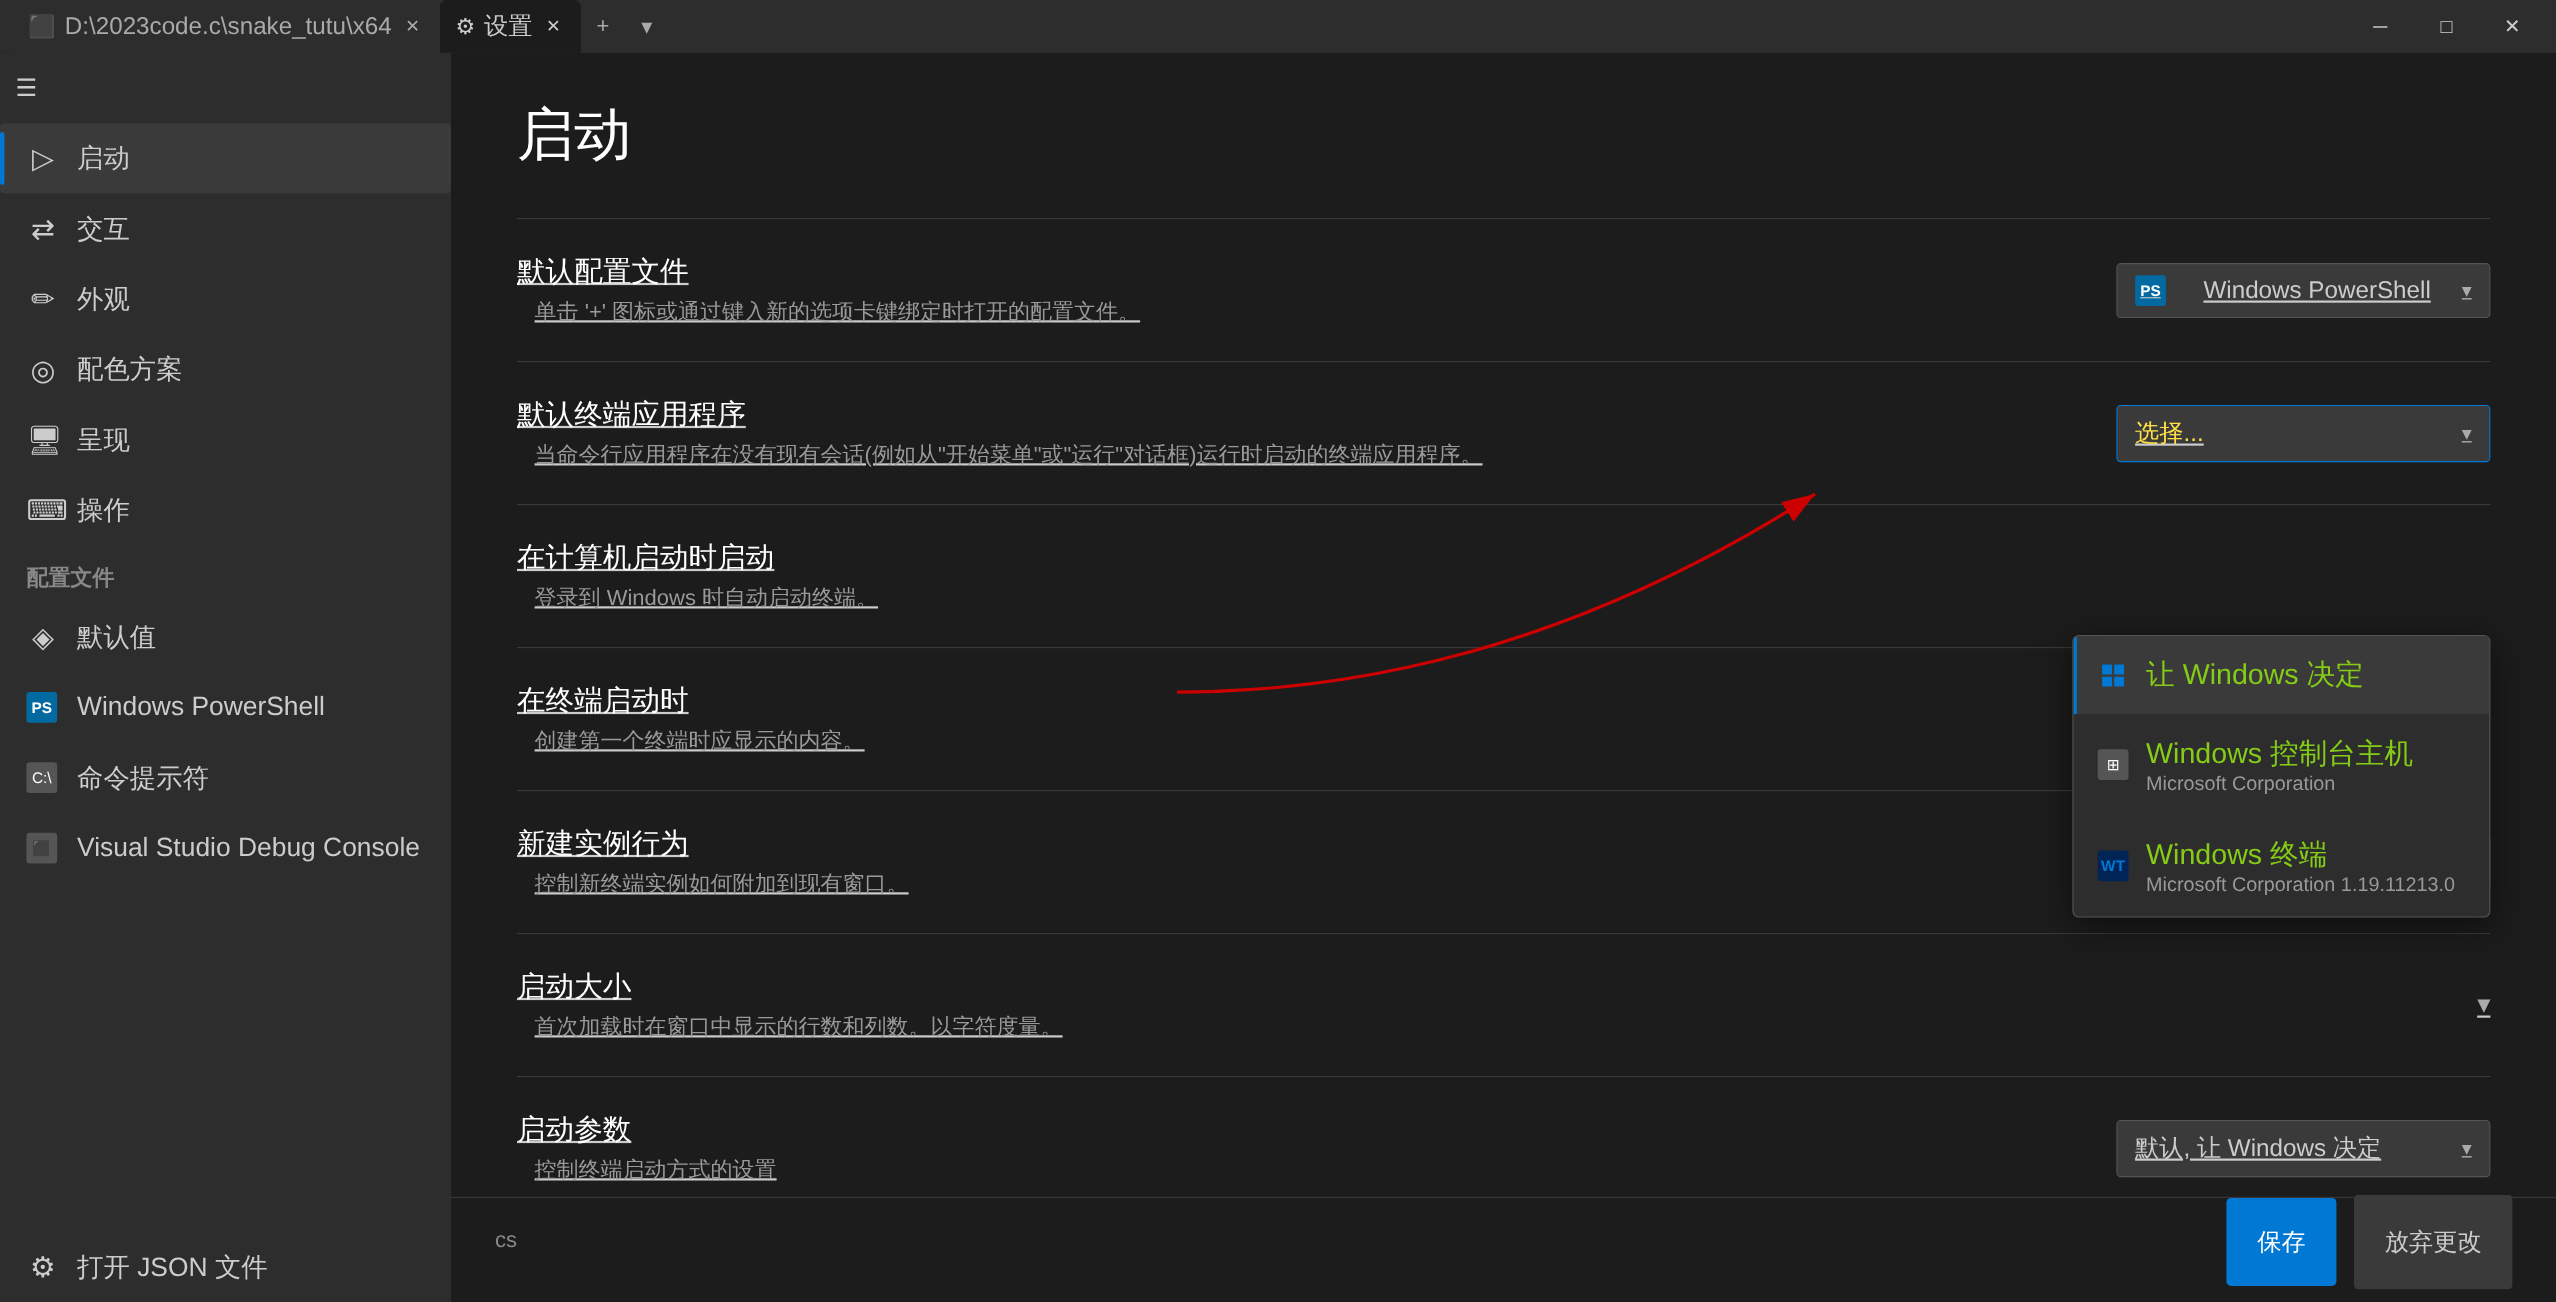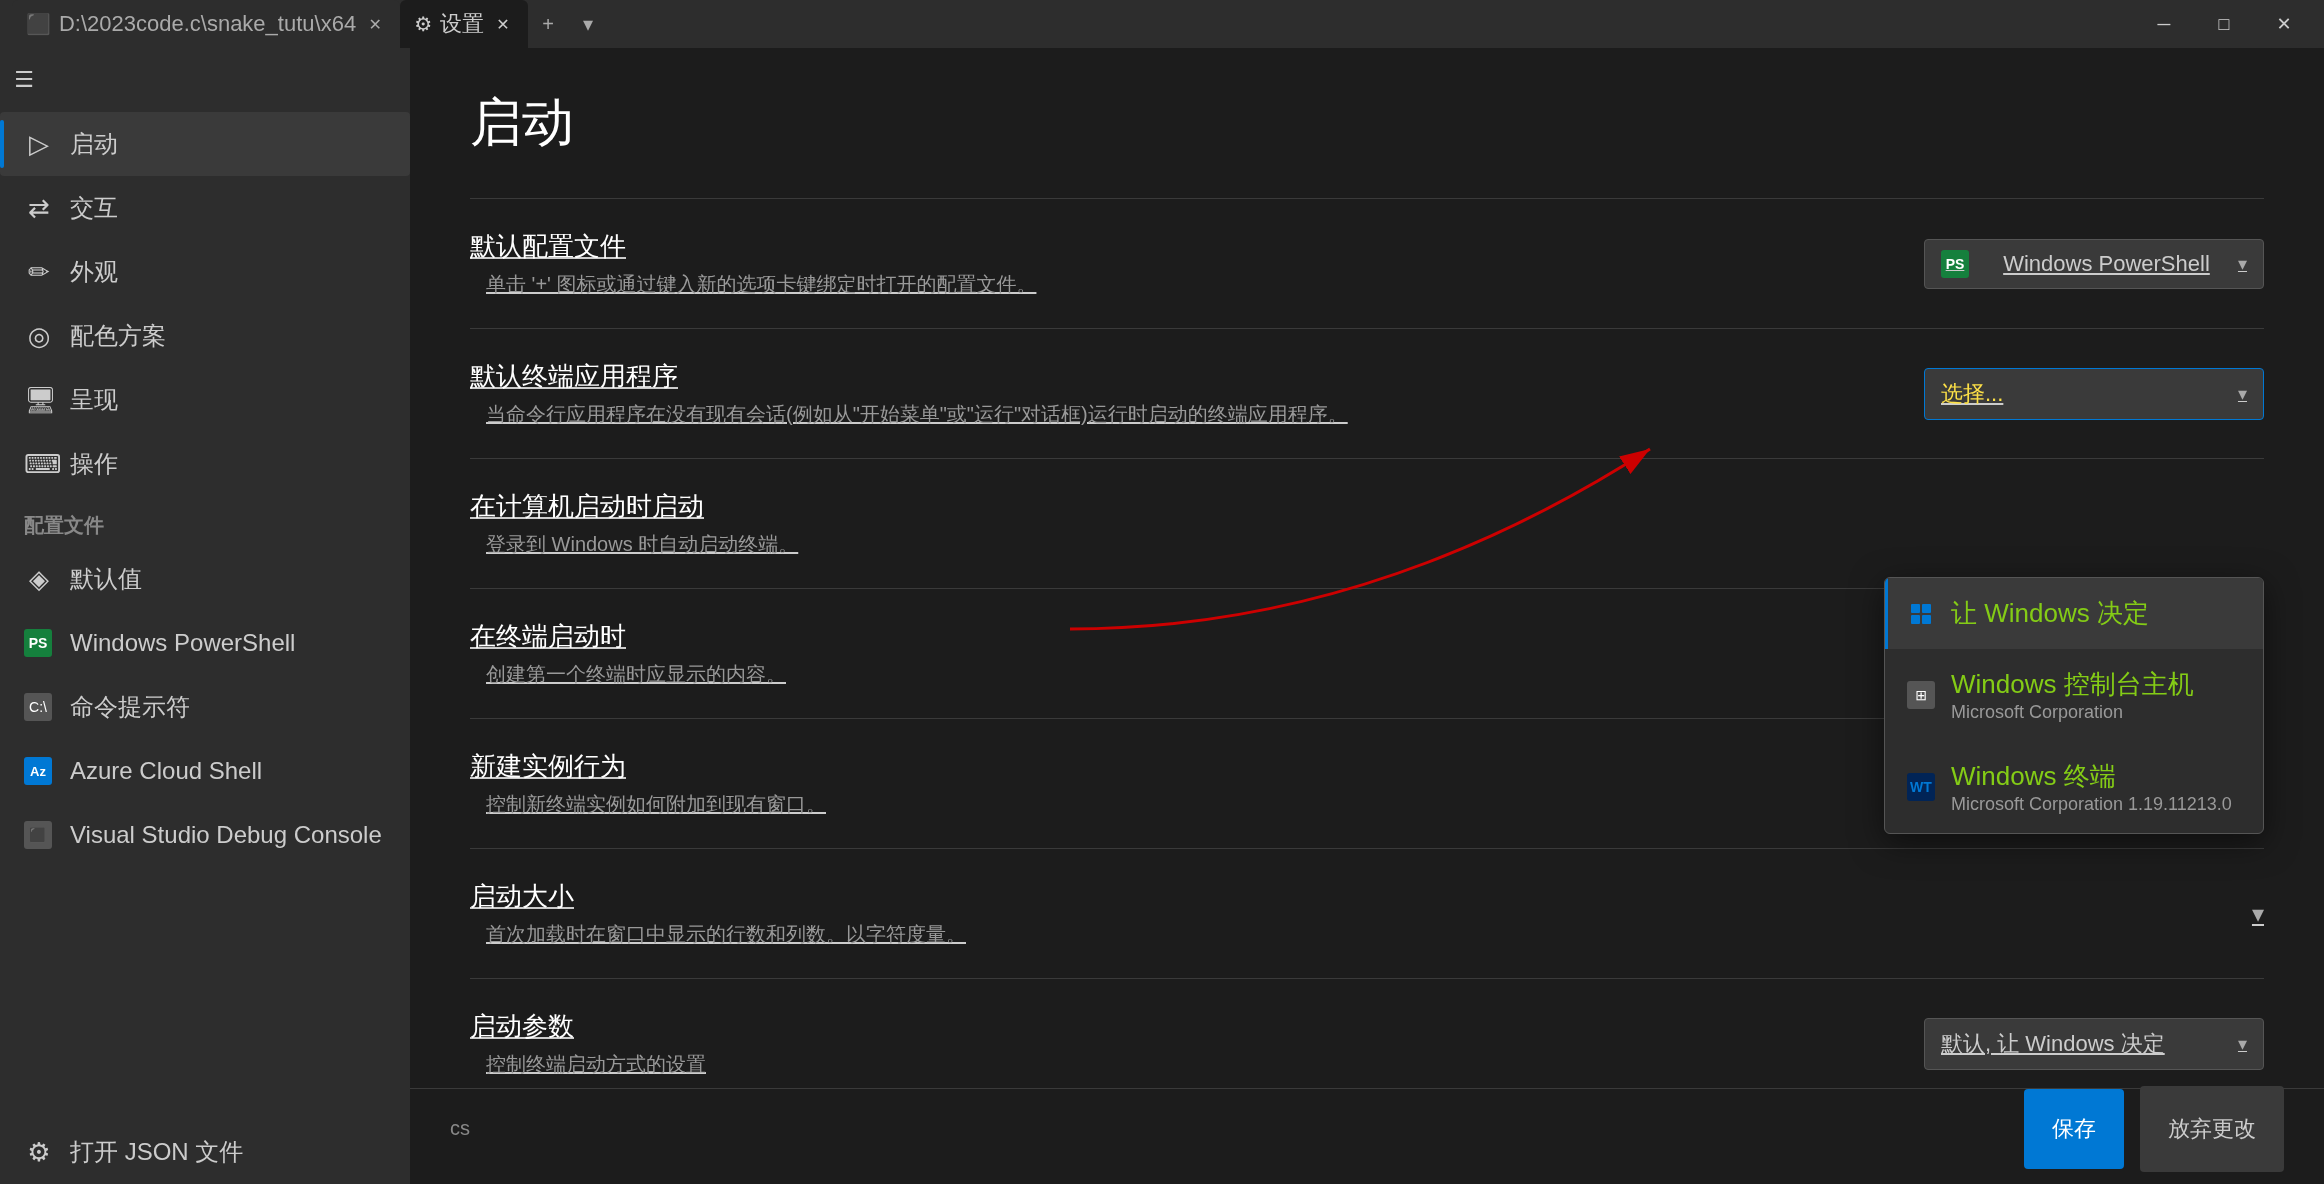--- a/index.html
+++ b/index.html
@@ -264,21 +264,21 @@
       font-size: 26px;
       color: #84cc16;
     }
     .dropdown-menu-sub {
       font-size: 18px;
       color: #999;
     }
 
     
     .ps-icon {
-      background: #15803d;
+      background: #0369a1;
       color: #fff;
       width: 28px;
       height: 28px;
       display: flex;
       align-items: center;
       justify-content: center;
       font-size: 14px;
       font-weight: bold;
       border-radius: 3px;
     }
@@ -420,26 +420,20 @@
       <span>Windows PowerShell</span>
     </div>
     <div class="sidebar-nav-item">
       <span class="sidebar-nav-icon">
         <span class="console-icon">C:\</span>
       </span>
       <span>命令提示符</span>
     </div>
     <div class="sidebar-nav-item">
       <span class="sidebar-nav-icon">
-        <span style="background:#0078d4;color:#fff;width:28px;height:28px;display:flex;align-items:center;justify-content:center;font-size:13px;border-radius:3px;font-weight:bold;">Az</span>
-      </span>
-      <span>Azure Cloud Shell</span>
-    </div>
-    <div class="sidebar-nav-item">
-      <span class="sidebar-nav-icon">
         <span class="console-icon">⬛</span>
       </span>
       <span>Visual Studio Debug Console</span>
     </div>
 
     <div class="sidebar-bottom">
       <div class="sidebar-nav-item">
         <span class="sidebar-nav-icon">⚙</span>
         <span>打开 JSON 文件</span>
       </div>

